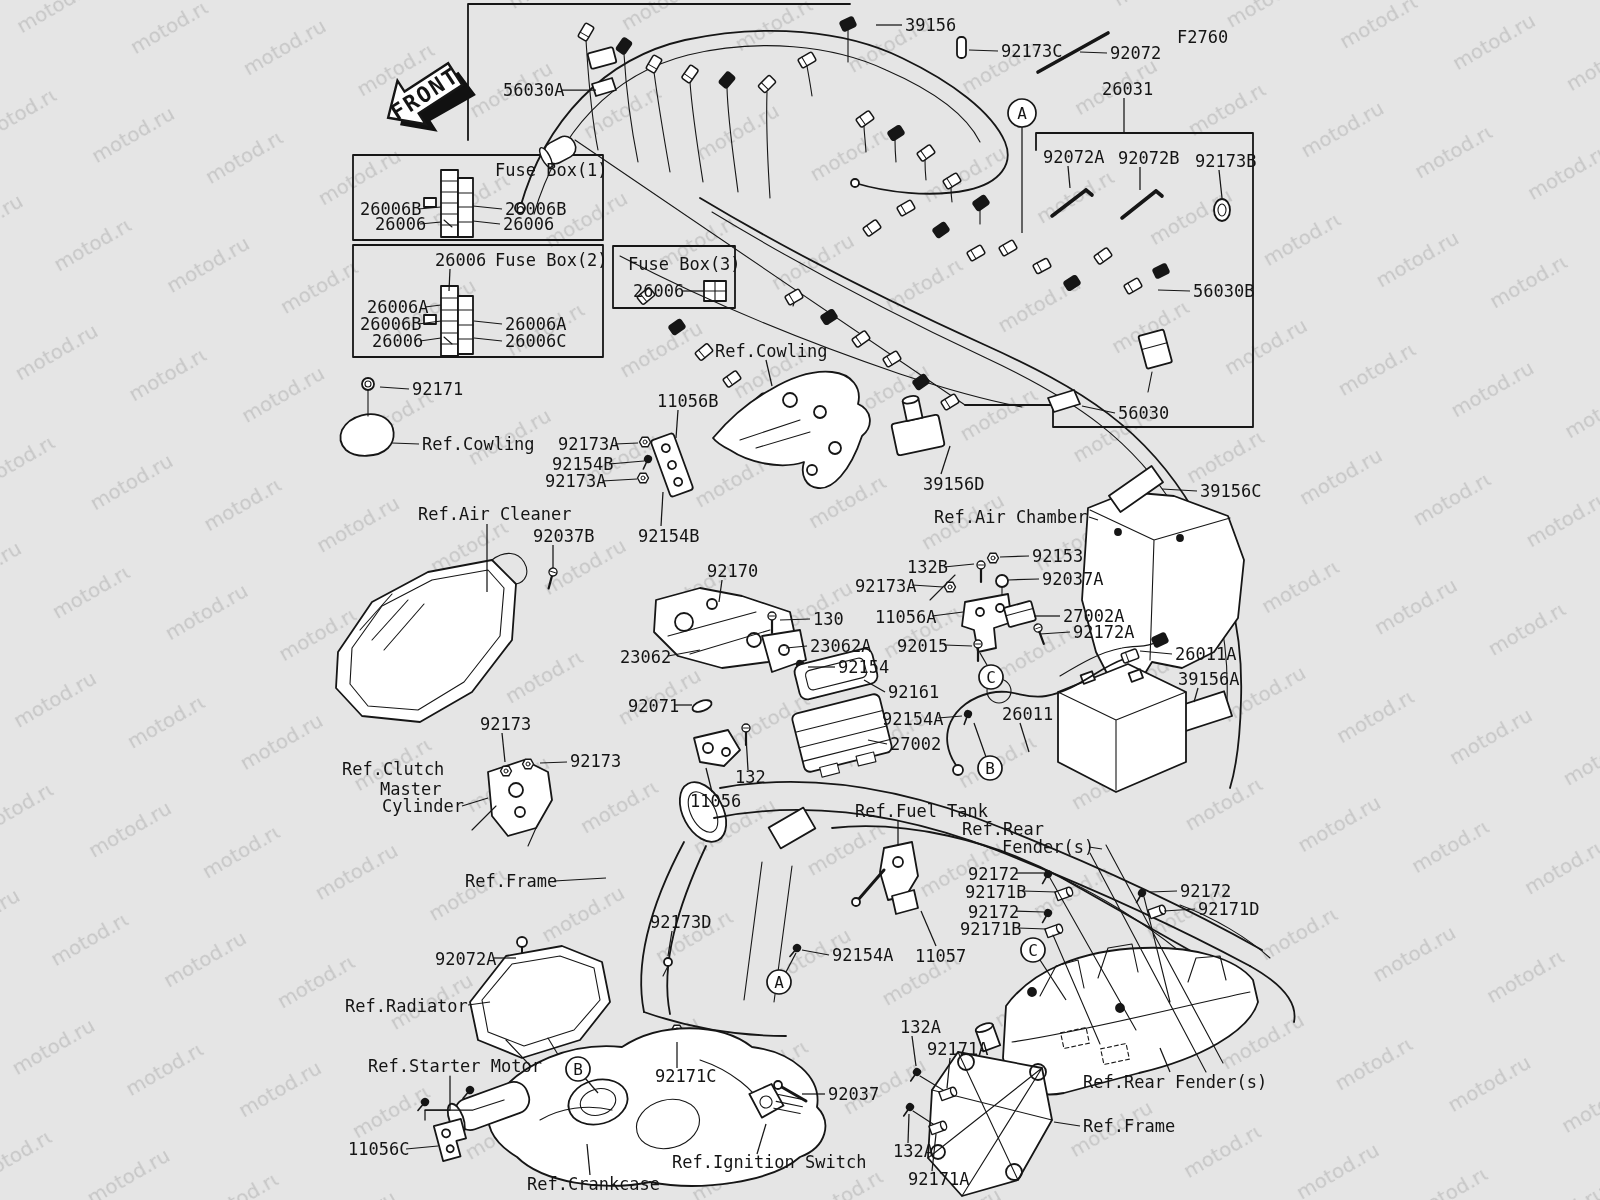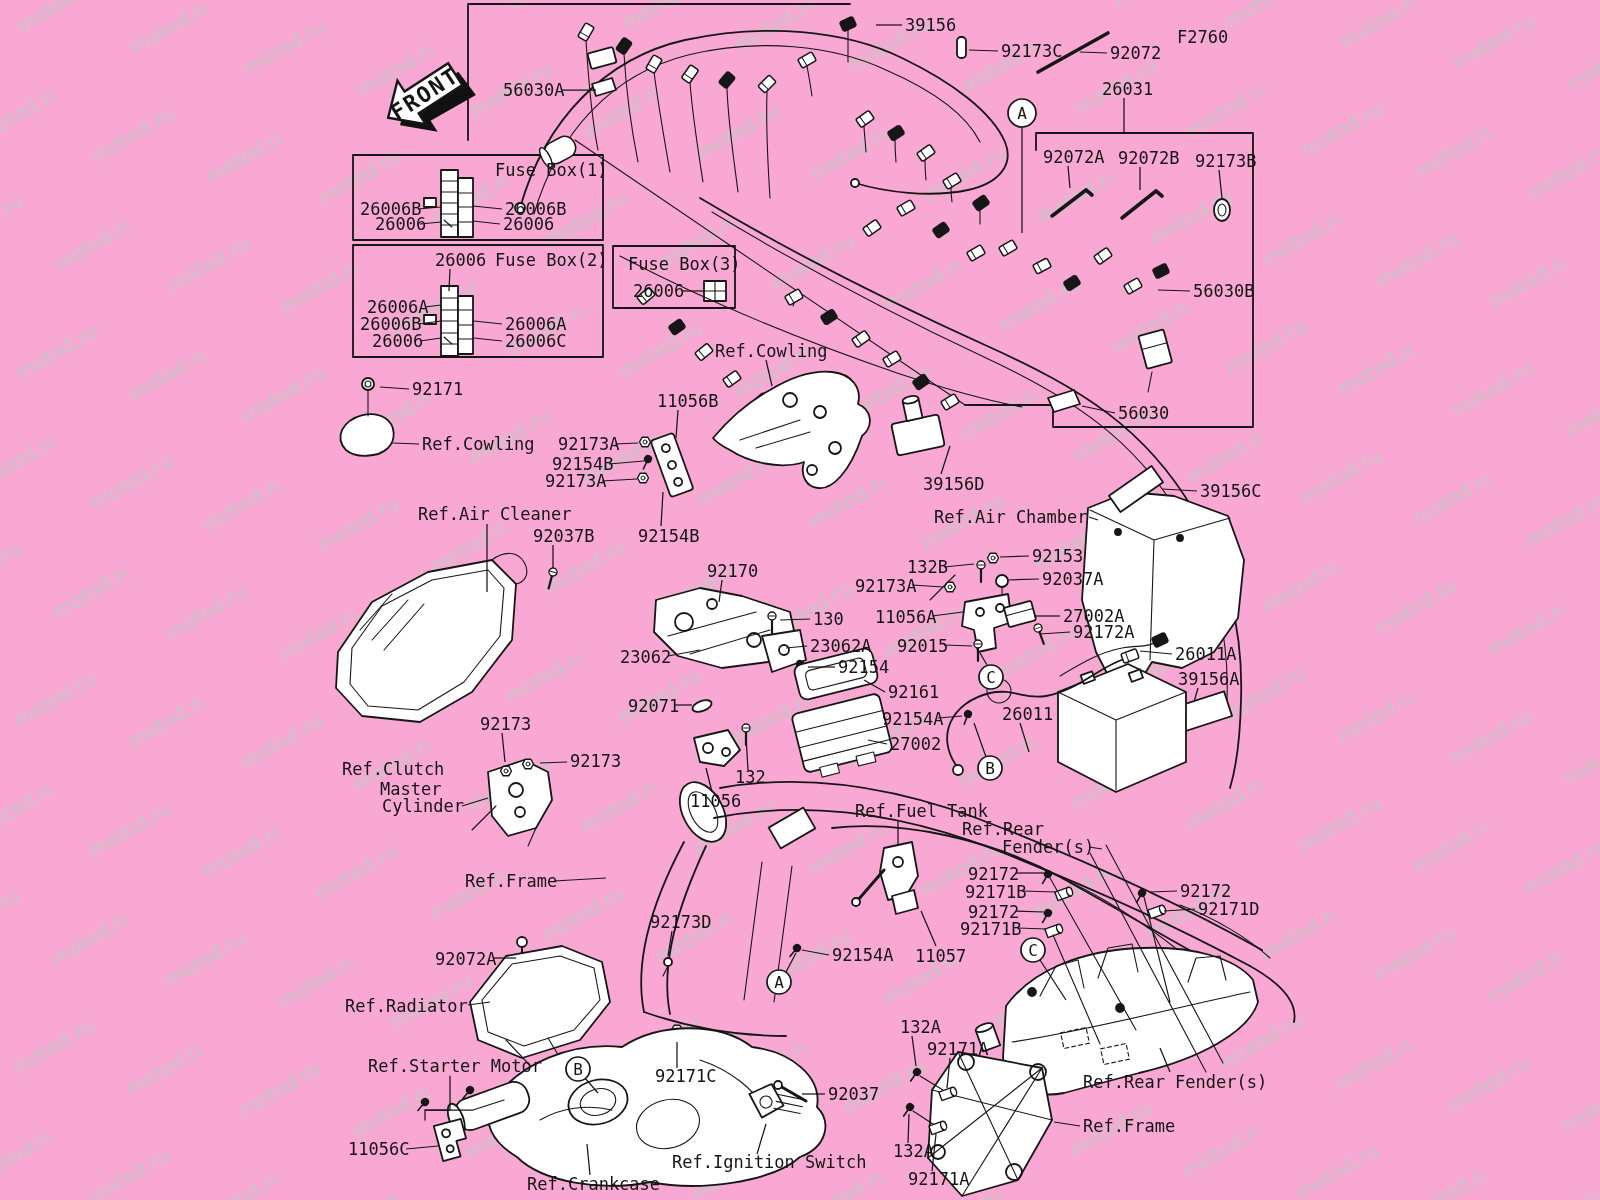--- a/index.html
+++ b/index.html
@@ -1,16 +1,16 @@
 <!DOCTYPE html>
 <html><head>
 <meta charset="utf-8">
 <style>
   html,body{margin:0;padding:0;background:#fff;}
-  .stage{position:relative;width:1600px;height:1200px;background:#f9a8d4;overflow:hidden;}
+  .stage{position:relative;width:1600px;height:1200px;background:#e5e5e5;overflow:hidden;}
   .stage svg{position:absolute;left:0;top:0;}
   .wm-text{font-family:"DejaVu Sans",sans-serif;font-size:20px;}
   .draw{fill:none;stroke:#161616;stroke-width:1.8;stroke-linejoin:round;stroke-linecap:round;}
   .thin{stroke-width:1.1;}
   .thick{stroke-width:3.6;}
   .dash{fill:none;stroke:#161616;stroke-width:1.1;stroke-dasharray:4 3;}
   .lead{fill:none;stroke:#161616;stroke-width:1.25;}
   #labels-layer text{font-family:"DejaVu Sans Mono",monospace;fill:#141414;}
   .dcircle{fill:#fff;stroke:#161616;stroke-width:1.7;}
 </style>

